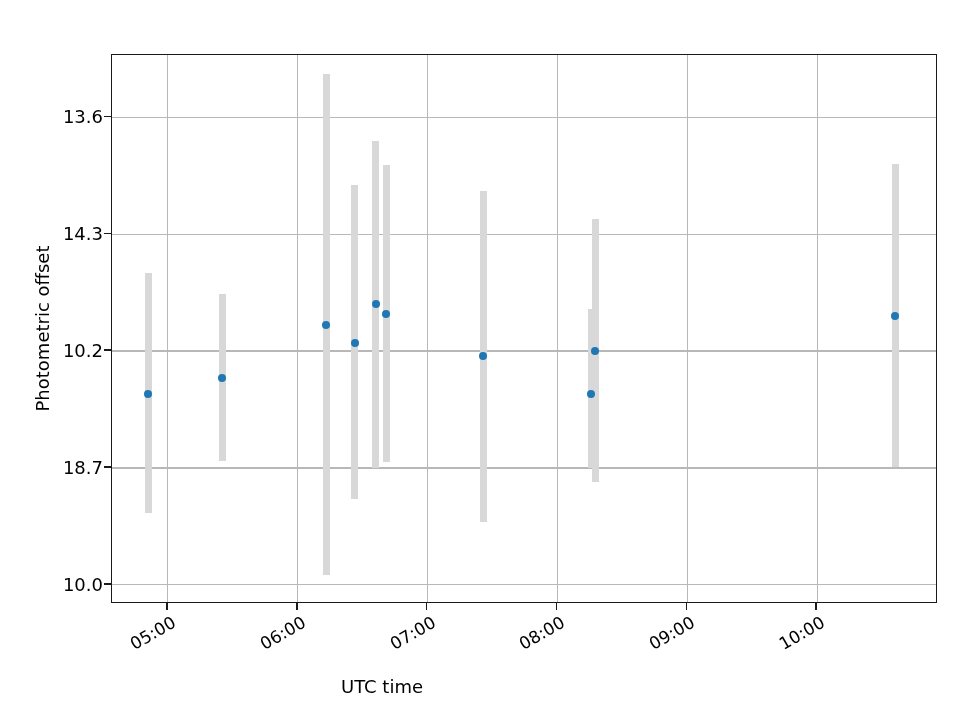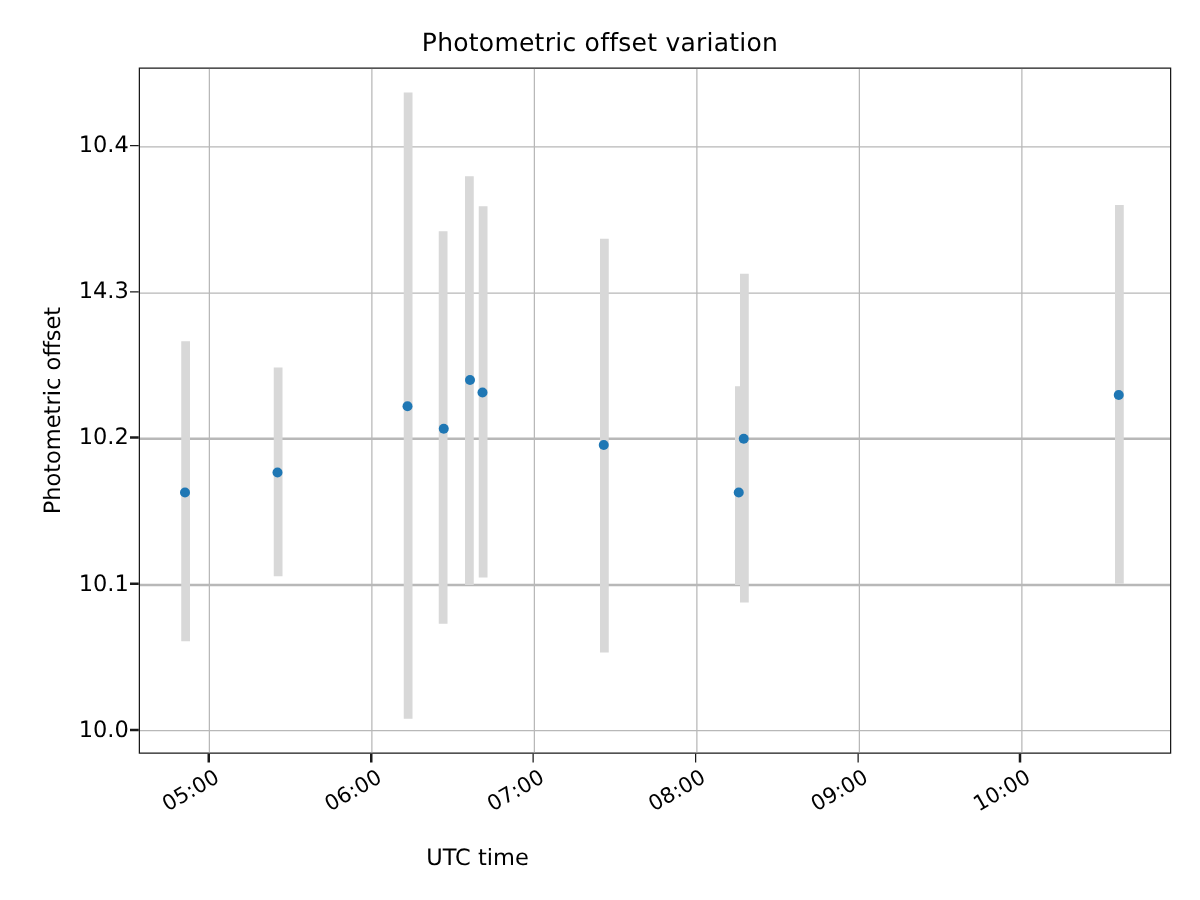--- a/index.html
+++ b/index.html
@@ -19,31 +19,30 @@
   .xtick-label{position:absolute;top:612px;font-size:17px;color:#000;white-space:nowrap;transform:rotate(-30deg);transform-origin:right top;text-align:right;}
   #xlabel{position:absolute;left:0;top:676px;width:764px;text-align:center;font-size:18px;color:#000;}
   #ylabel{position:absolute;left:0;top:0;width:549px;height:28px;font-size:18px;color:#000;text-align:center;
           transform:rotate(-90deg);transform-origin:left top;margin-left:32px;margin-top:603px;}
 </style>
 </head>
 <body>
 
 <div id="figure">
 
-  <div id="chart-title">Photometric offset variation</div>
 
   <div id="ylabel">Photometric offset</div>
   <div id="xlabel">UTC time</div>
 
   <div id="ytick-labels">
       <div class="ytick-label" style="top: 583.727px;">10.0</div>
-      <div class="ytick-label" style="top: 466.918px;">10.1</div>
+      <div class="ytick-label" style="top: 466.918px;">18.7</div>
       <div class="ytick-label" style="top: 350.11px;">10.2</div>
       <div class="ytick-label" style="top: 233.301px;">14.3</div>
-      <div class="ytick-label" style="top: 116.493px;">10.4</div>
+      <div class="ytick-label" style="top: 116.493px;">13.6</div>
     </div>
   <div id="xtick-layer">
       <div class="xtick-label" style="left: 110.846px; width: 58px;">05:00</div>
       <div class="xtick-label" style="left: 240.72px; width: 58px;">06:00</div>
       <div class="xtick-label" style="left: 370.594px; width: 58px;">07:00</div>
       <div class="xtick-label" style="left: 500.469px; width: 58px;">08:00</div>
       <div class="xtick-label" style="left: 630.343px; width: 58px;">09:00</div>
       <div class="xtick-label" style="left: 760.217px; width: 58px;">10:00</div>
     </div>
 

